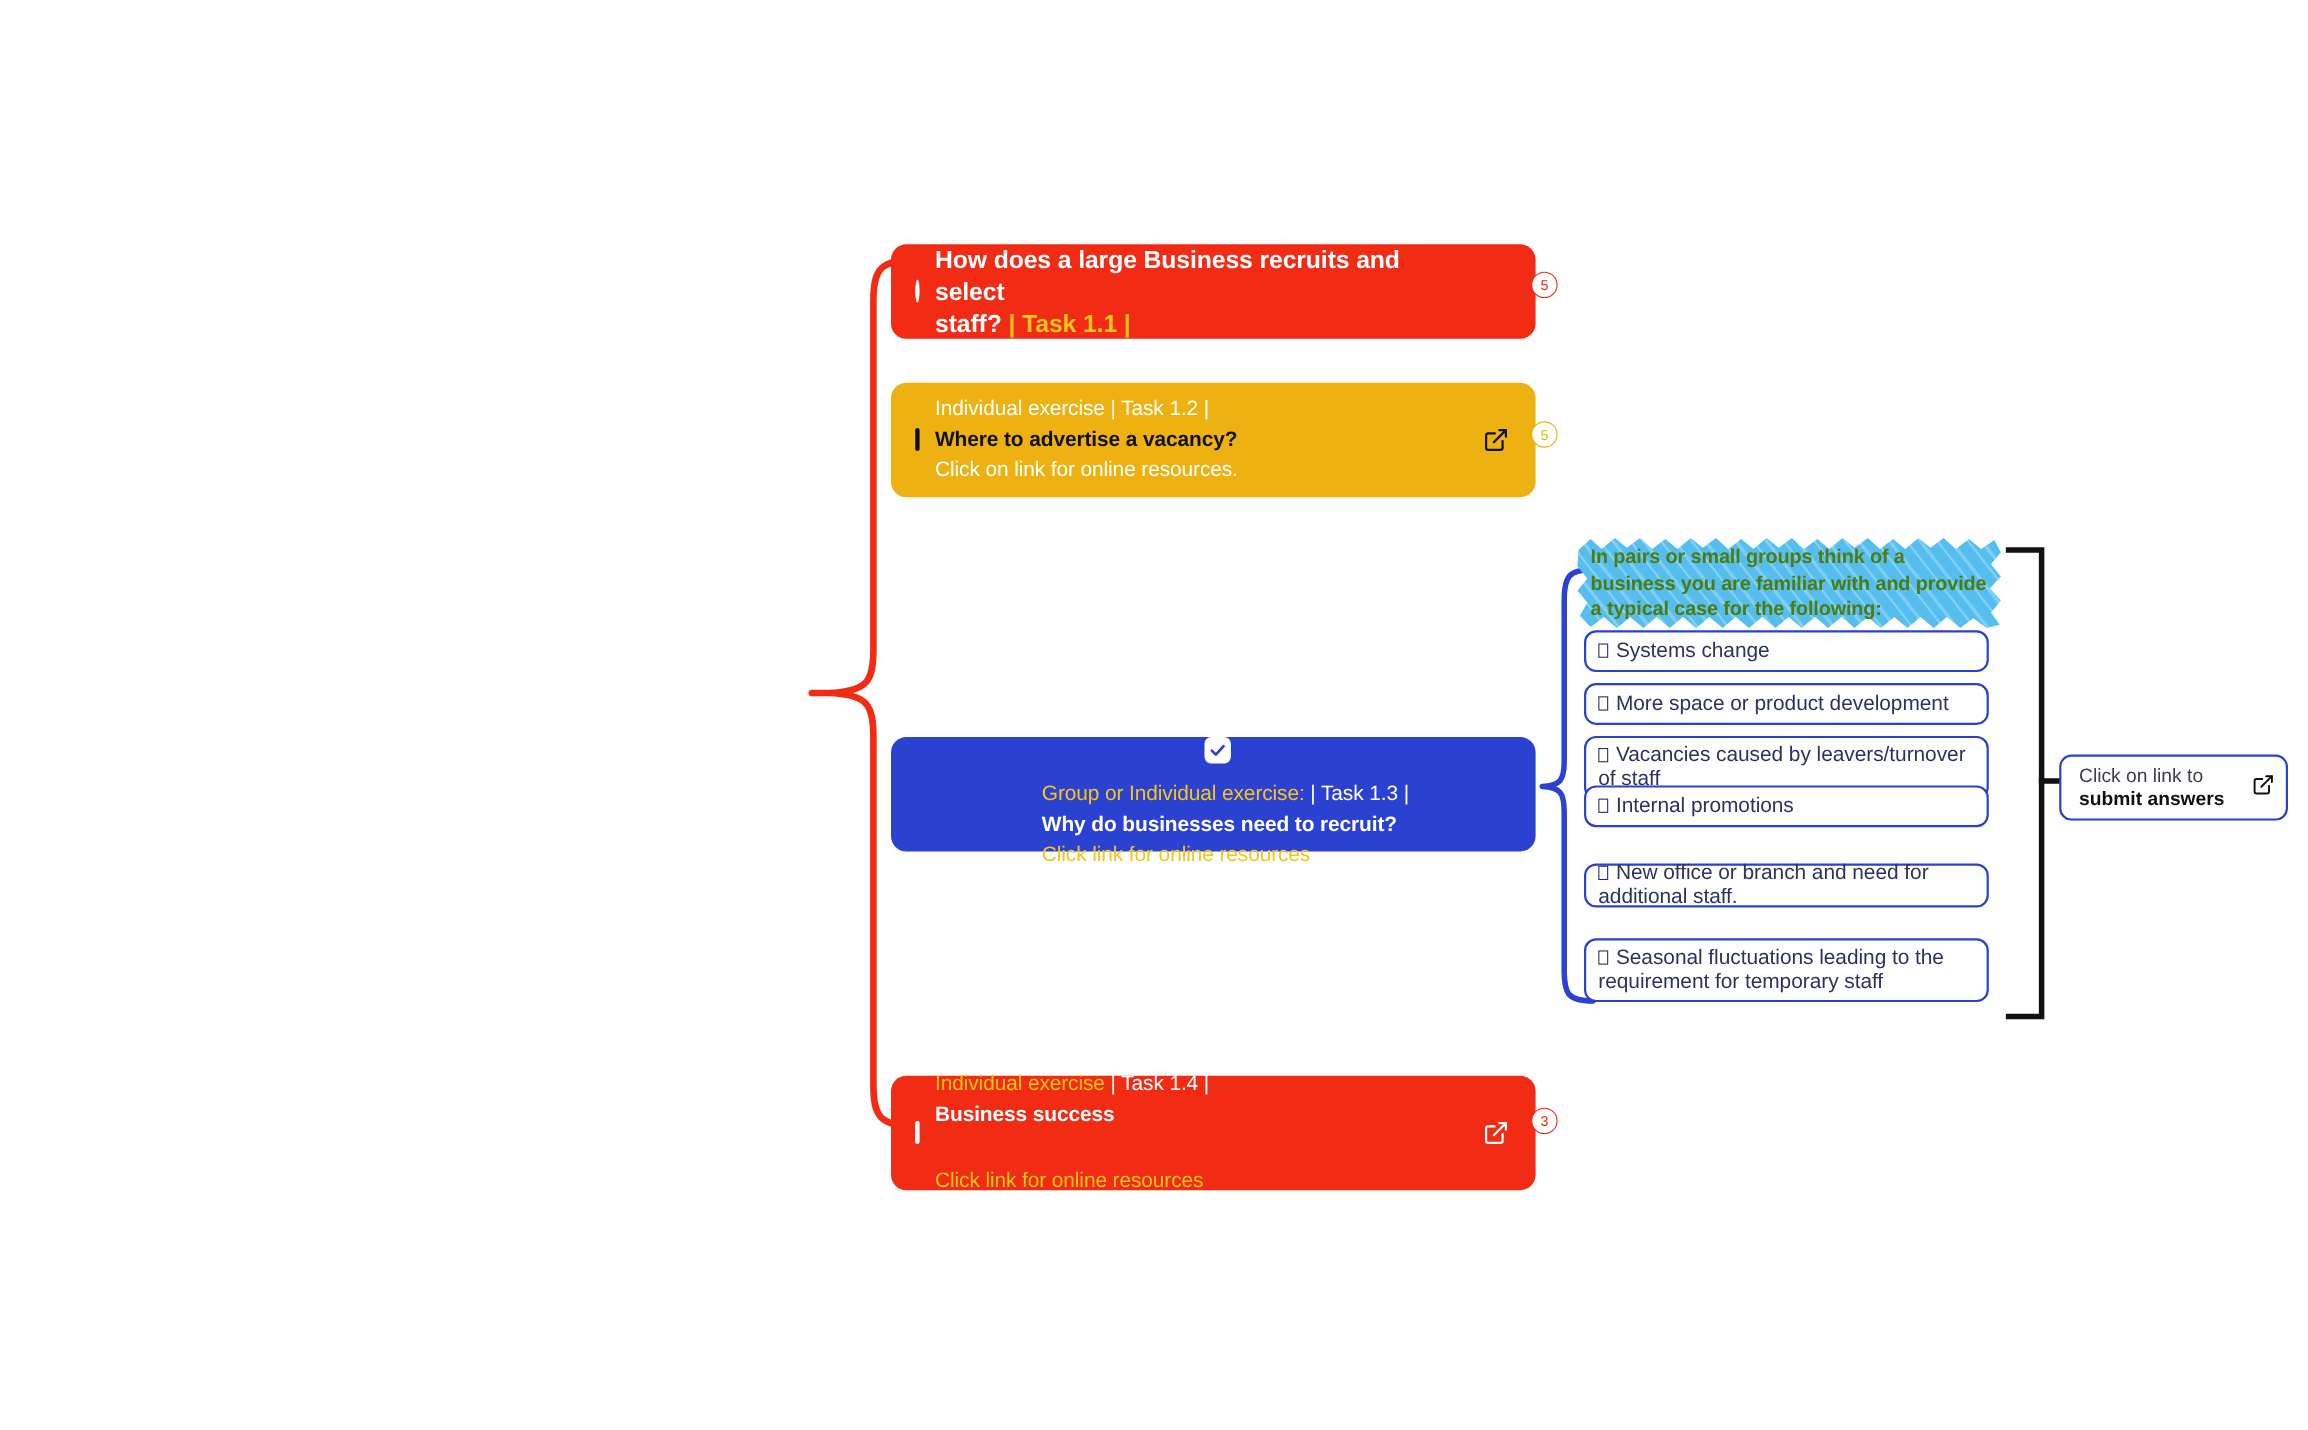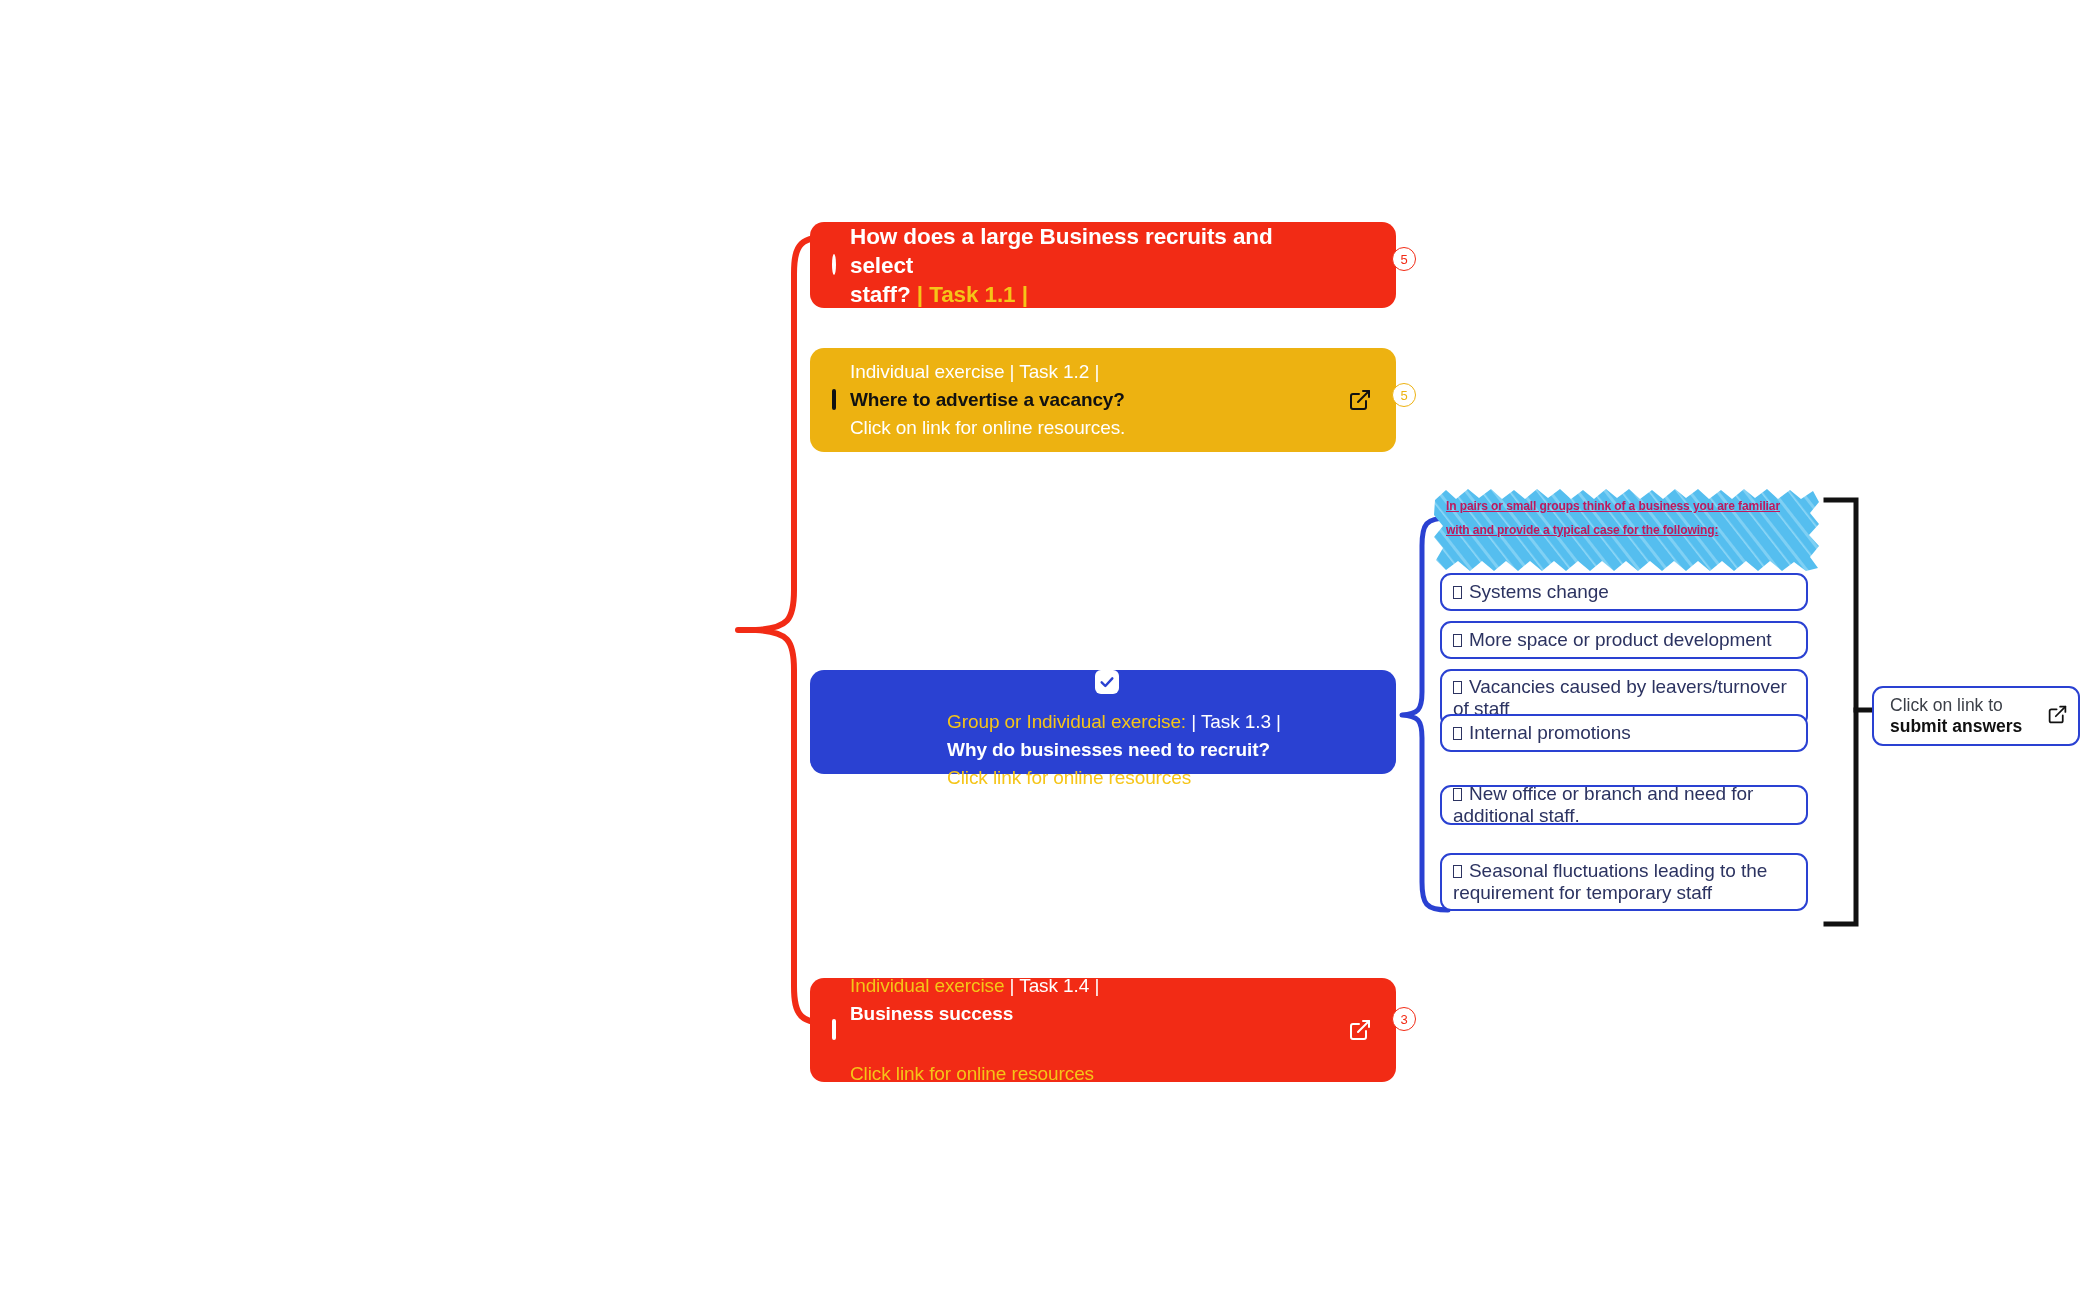--- a/index.html
+++ b/index.html
@@ -106,27 +106,26 @@
 
   
   #hl-heading {
     position: absolute;
     left: 1440px; top: 494px;
     width: 368px; height: 72px;
   }
   #hl-heading .marker { position: absolute; inset: -8px -14px -8px -8px; }
   #hl-heading .hl-text {
     position: relative;
-    font-size: 12px;
+    font-size: 18px;
     line-height: 23.5px;
     font-weight: bold;
-    color: #be185d;
+    color: #4d7c0f;
     padding: 1px 2px 0 6px;
     letter-spacing: -0.1px;
-    text-decoration: underline;
   }
 
   
   .opt {
     position: absolute;
     left: 1440px;
     width: 368px;
     border: 2px solid #2A41D2;
     border-radius: 11px;
     background: #ffffff;

